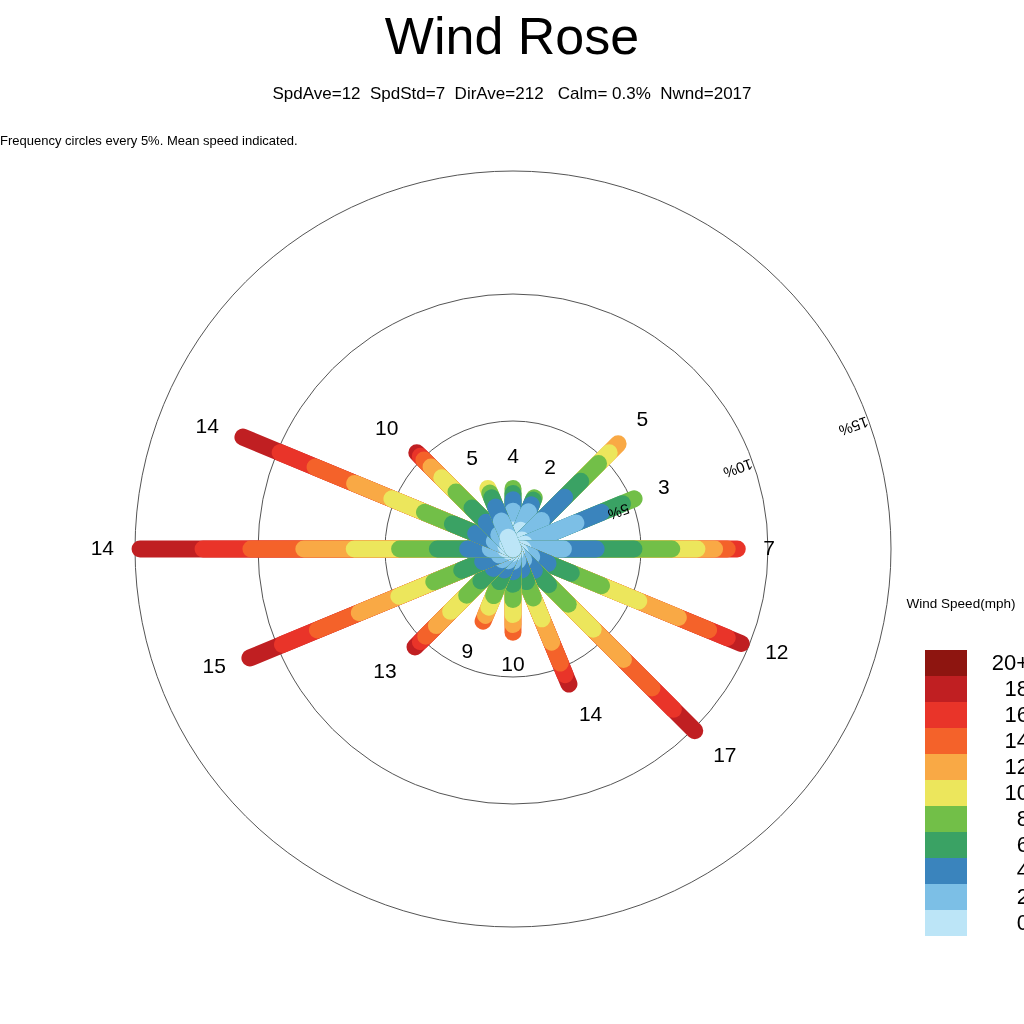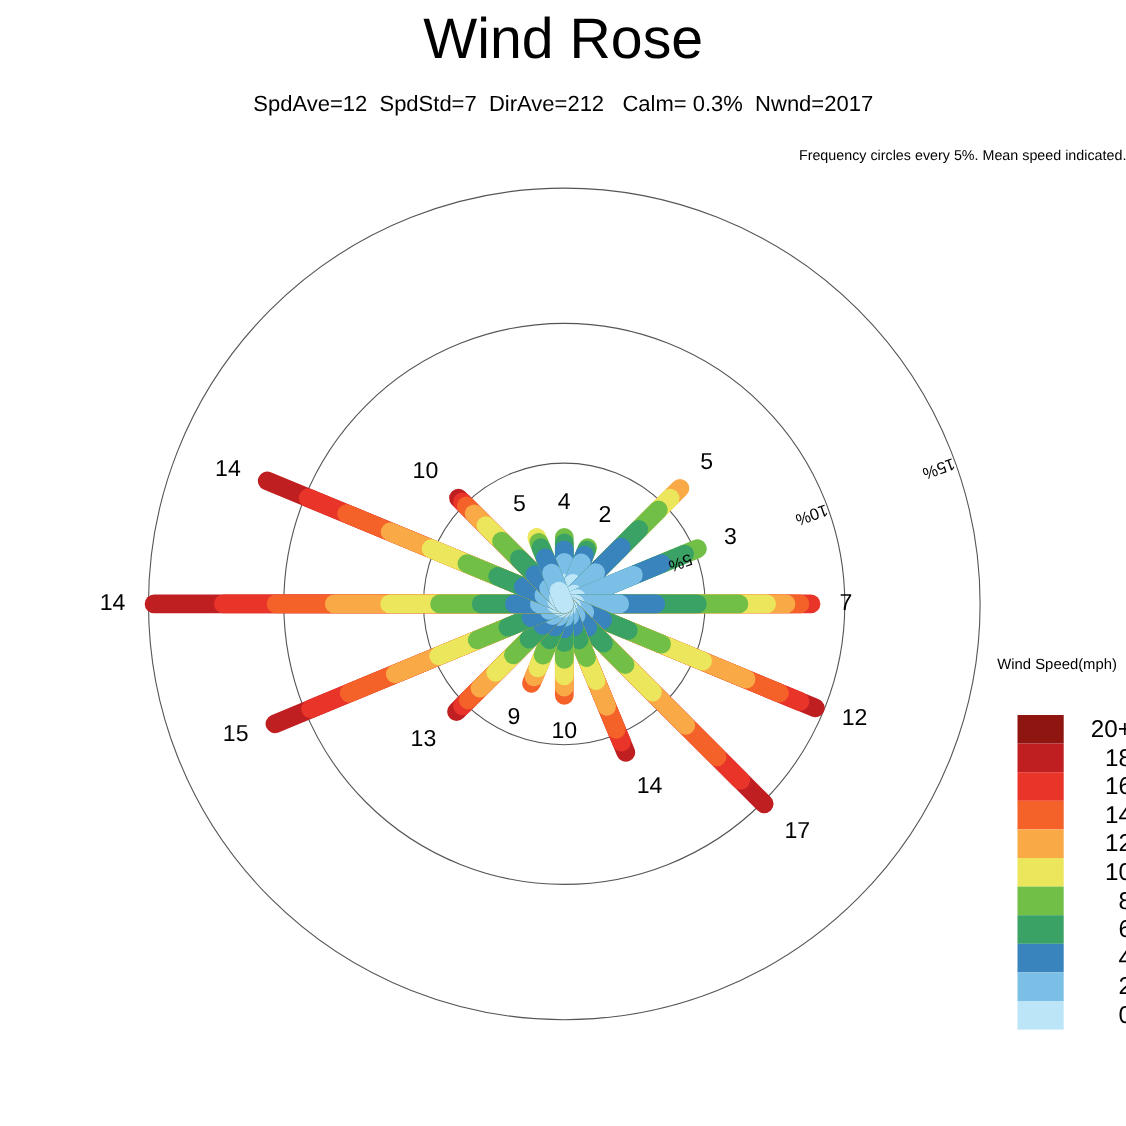--- a/index.html
+++ b/index.html
@@ -32,29 +32,29 @@
     font-weight: normal;
     letter-spacing: 0px;
     line-height: 1.1;
   }
   .stats {
     position: absolute;
     left: 0;
     top: 84px;
     width: 1024px;
     text-align: center;
-    font-size: 20px;
+    font-size: 17px;
     white-space: pre;
   }
   .note {
     position: absolute;
     left: 0;
     top: 133px;
     width: 1024px;
-    text-align: right;
+    text-align: left;
     font-size: 13px;
   }
   #rose-svg {
     position: absolute;
     left: 0;
     top: 0;
     width: 1024px;
     height: 1024px;
   }
   .legend {

